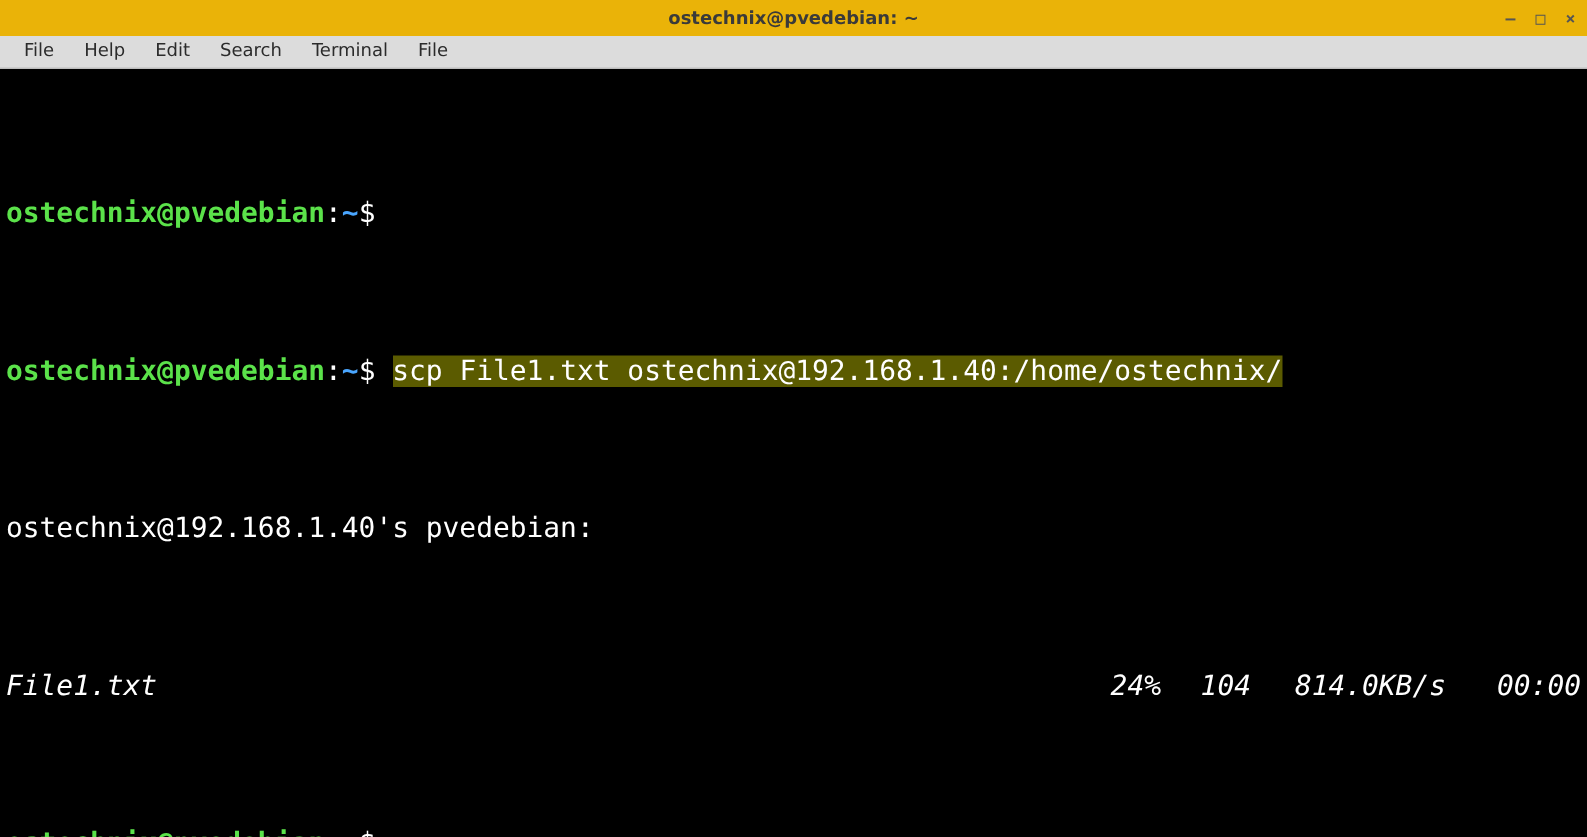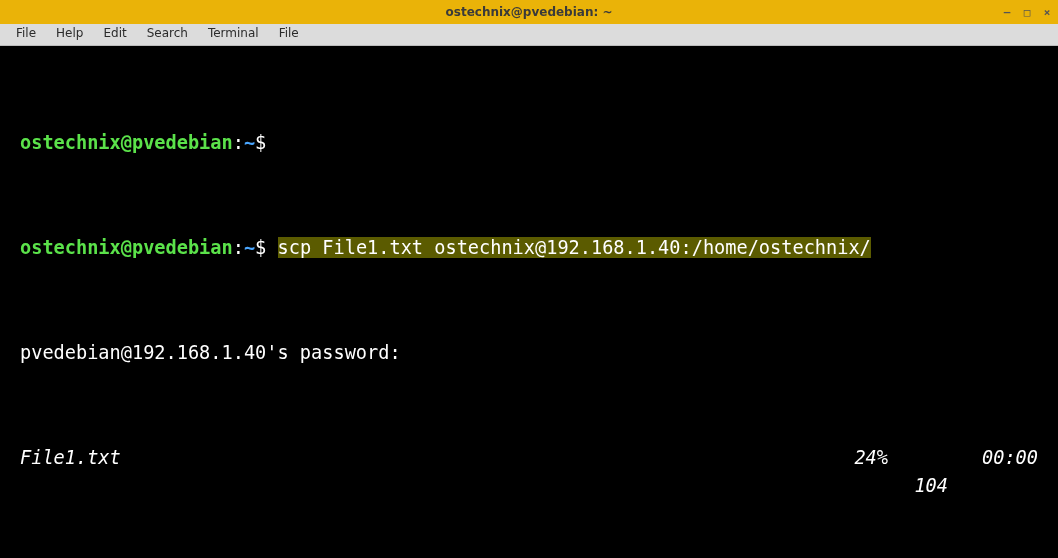--- a/index.html
+++ b/index.html
@@ -18,33 +18,33 @@
       height:22px; background:#dcdcdc; display:flex; align-items:flex-start; padding:0 6px;
       font-size:12px; color:#2b2b2b; border-bottom:1px solid #bcbcbc;
     }
     .menuitem { padding:2px 10px; cursor:pointer; }
 
     
     .terminal {
       position:absolute; left:0; right:0; top:46px; bottom:0;
       background:#000; color:#fff;
       font-family:"DejaVu Sans Mono","Liberation Mono",monospace;
-      font-size:18.6px; line-height:21px; padding:2px 20px;
+      font-size:18.6px; line-height:21px; padding:2px 4px;
       white-space:pre;
     }
     .ps-user { color:#5be24a; font-weight:bold; }
     .ps-sep  { color:#fff; }
     .ps-path { color:#4aa6ff; font-weight:bold; }
     .hl      { background:#5b5b00;margin-top:18px; }
     .tline { display:block; }
     .progress-row { display:flex;font-style:italic; }
     .progress-gap { flex:1; }
     .col { display:inline-block; text-align:right; }
     .col.pct  { width:60px; }
-    .col.size { width:60px;margin-top:28px; }
+    .col.size { width:60px; }
     .col.rate { width:130px; }
     .col.eta  { width:90px; }
   </style>
 </head>
 <body>
 
 <div class="titlebar">
   <span>ostechnix@pvedebian: ~</span>
   <div class="controls">
     <span class="winbtn">–</span>
@@ -64,24 +64,24 @@
 
 <div class="terminal">
 
   
   <span class="tline"><span class="ps-user">ostechnix@pvedebian</span><span class="ps-sep">:</span><span class="ps-path">~</span><span class="ps-sep">$</span> </span>
 
   
   <span class="tline"><span class="ps-user">ostechnix@pvedebian</span><span class="ps-sep">:</span><span class="ps-path">~</span><span class="ps-sep">$</span> <span class="hl">scp File1.txt ostechnix@192.168.1.40:/home/ostechnix/</span></span>
 
   
-  <span class="tline">pvedebian@192.168.1.40's password:</span>
+  <span class="tline">ostechnix@192.168.1.40's pvedebian:</span>
 
   
-  <span class="tline progress-row"><span>File1.txt</span><span class="progress-gap"></span><span class="col pct">24%</span><span class="col size">104</span><span class="col eta">00:00</span>  </span>
+  <span class="tline progress-row"><span>File1.txt</span><span class="progress-gap"></span><span class="col pct">24%</span><span class="col size">104</span><span class="col rate">814.0KB/s</span><span class="col eta">00:00</span>  </span>
 
   
   <span class="tline"><span class="ps-user">ostechnix@pvedebian</span><span class="ps-sep">:</span><span class="ps-path">~</span><span class="ps-sep">$</span> </span>
   
   
 
   
   
 
   

